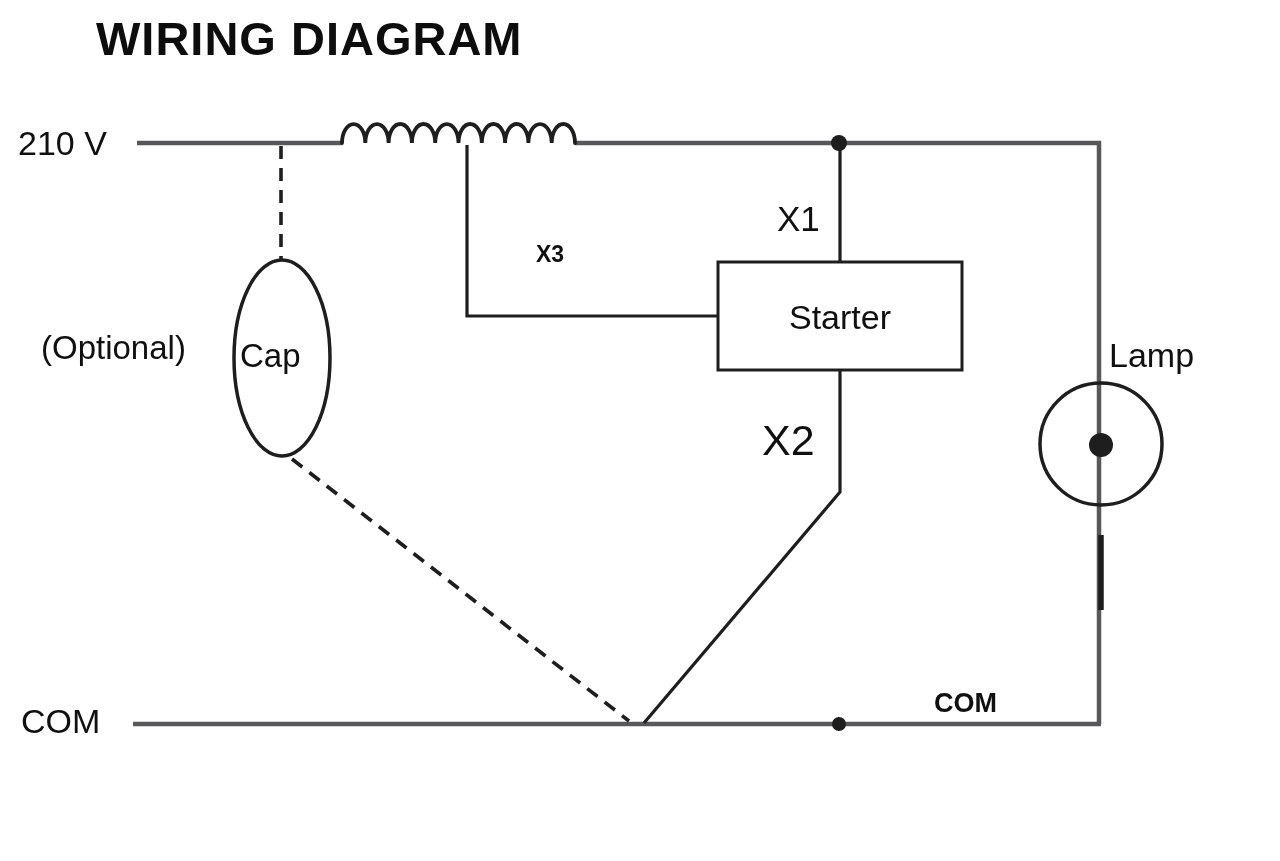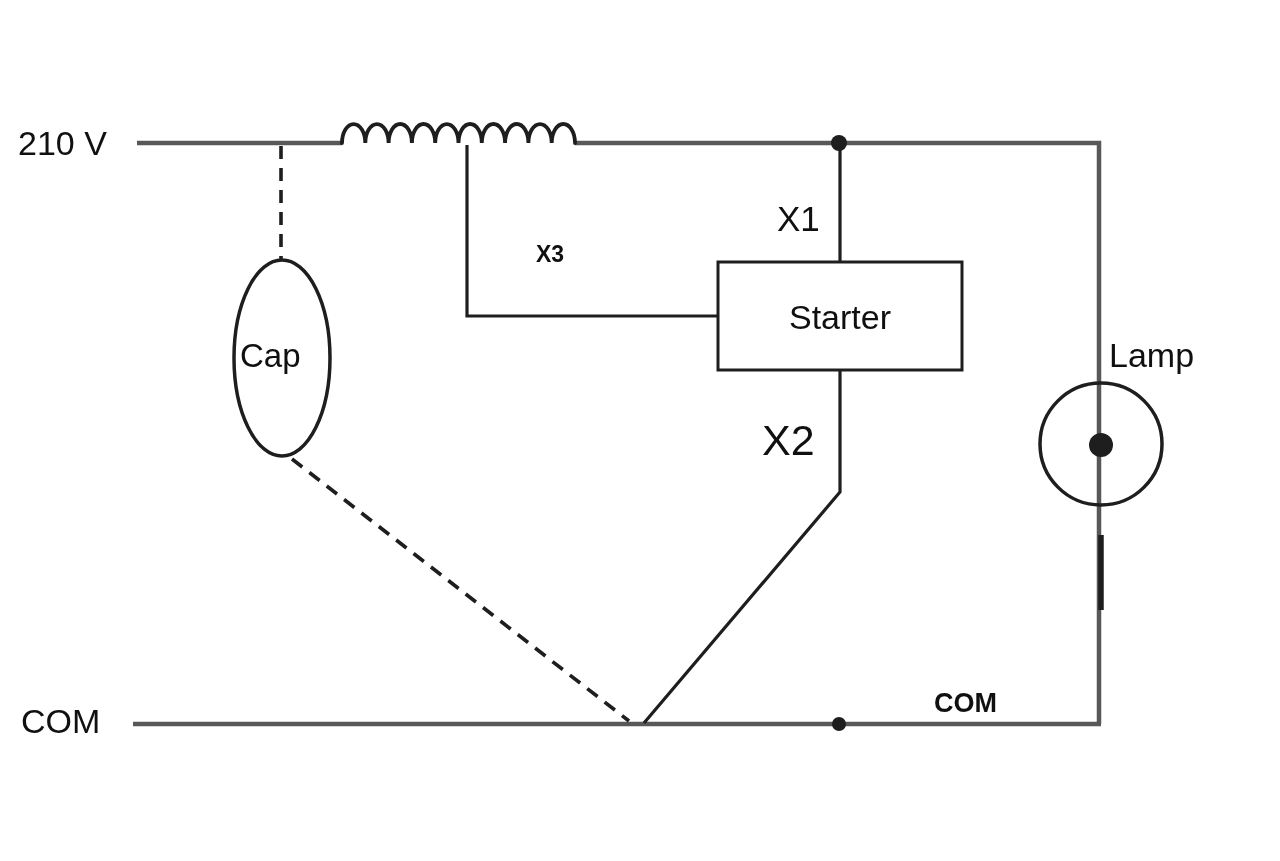--- a/index.html
+++ b/index.html
@@ -68,21 +68,23 @@
     <path d="M292 459 L629 721" fill="none" stroke-width="3.6" stroke-dasharray="13 9" stroke="#1e1e1e"></path>
 
     <rect x="718" y="262" width="244" height="108" fill="#ffffff" stroke-width="3" stroke="#1e1e1e"></rect>
 
     <circle cx="1101" cy="444" r="61" fill="none" stroke-width="3.5" stroke="#1e1e1e"></circle>
     <circle cx="1101" cy="445" r="12" fill="#1e1e1e"></circle>
 
     <path d="M1101 535 V610" fill="none" stroke-width="5.5" stroke="#1e1e1e"></path>
   </svg>
 
+  <div class="lbl lbl-title">WIRING DIAGRAM</div>
   <div class="lbl lbl-120v">210 V</div>
+  <div class="lbl lbl-optional">(Optional)</div>
   <div class="lbl lbl-cap">Cap</div>
   <div class="lbl lbl-x3">X3</div>
   <div class="lbl lbl-x1">X1</div>
   <div class="lbl lbl-starter">Starter</div>
   <div class="lbl lbl-x2">X2</div>
   <div class="lbl lbl-lamp">Lamp</div>
   <div class="lbl lbl-com-left">COM</div>
   <div class="lbl lbl-com-right">COM</div>
 
 </div>

